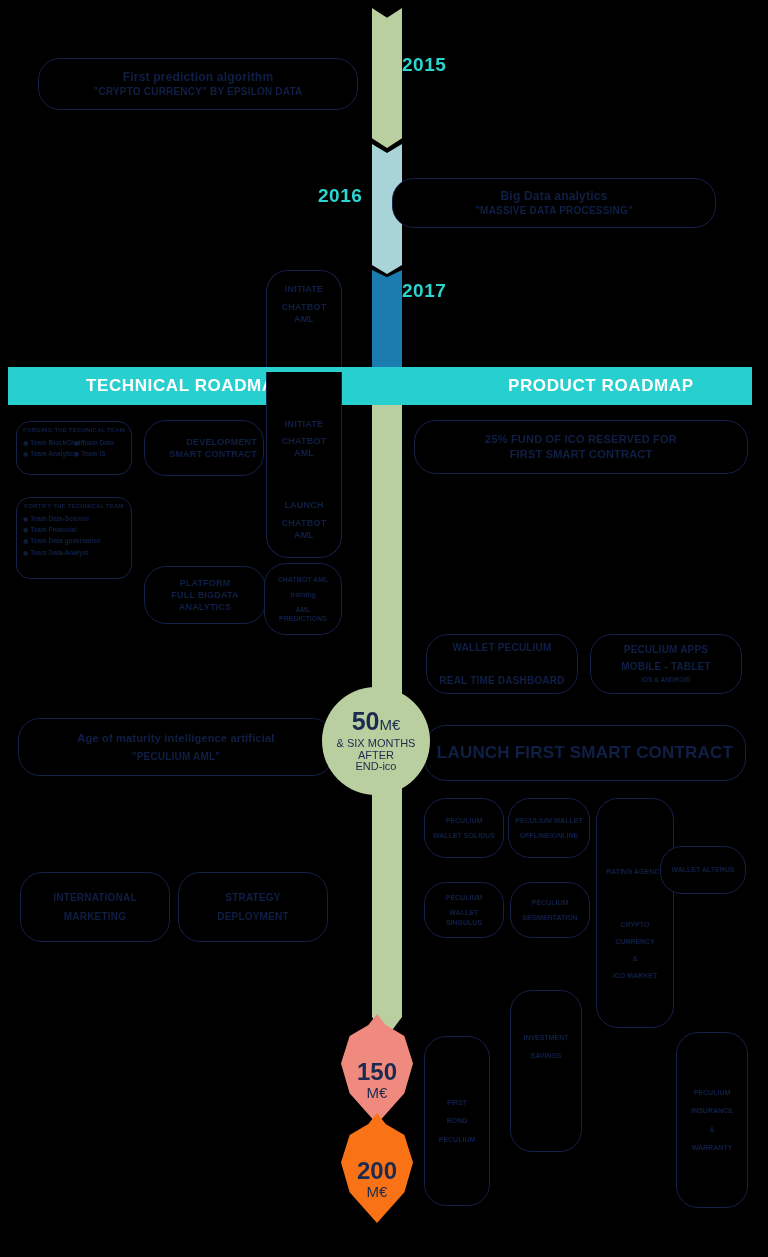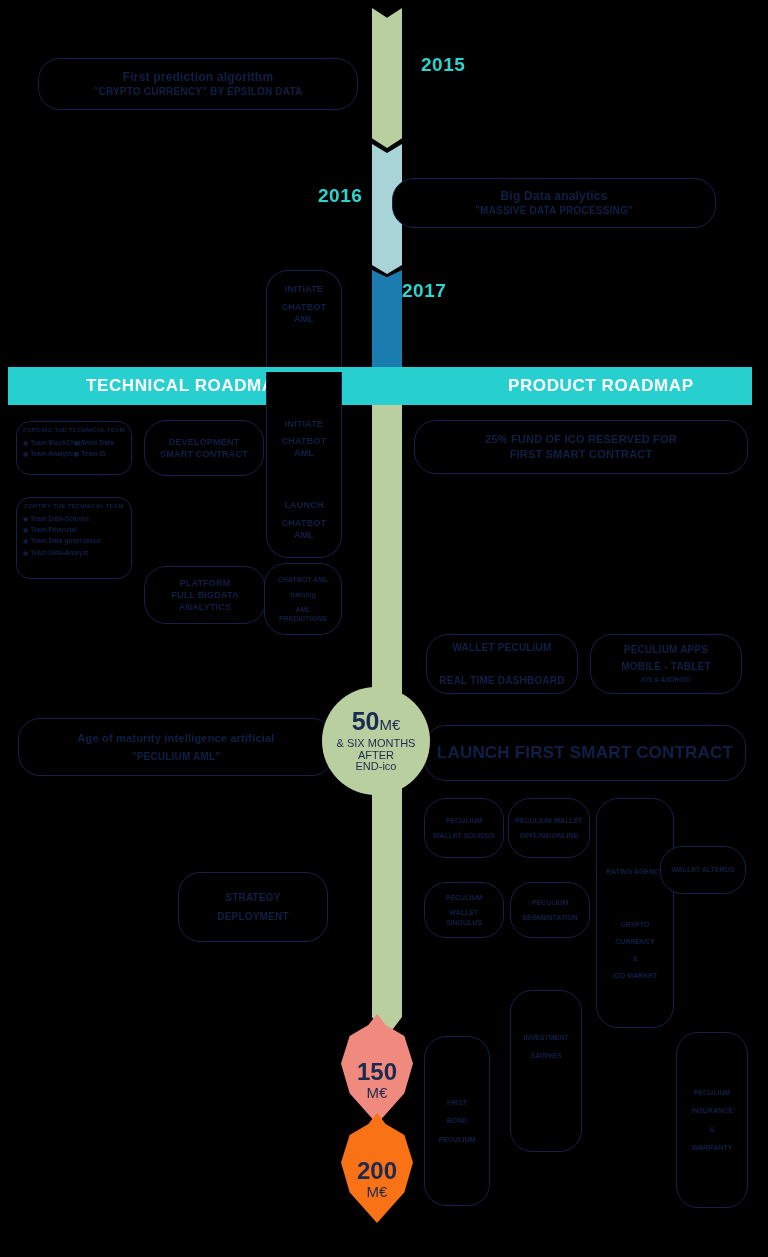--- a/index.html
+++ b/index.html
@@ -18,21 +18,21 @@
   .arrow.a2015{left:372px;top:8px;width:30px;height:140px;background:#b9cf9f;}
   .arrow.a2016{left:372px;top:144px;width:30px;height:130px;background:#a9d4d7;}
   .arrow.a2017{left:372px;top:270px;width:30px;height:105px;background:#1b7cb0;}
   .arrow.amain{left:372px;top:372px;width:30px;height:665px;background:#b9cf9f;
     clip-path:polygon(0% 0%, 100% 0%, 100% 97%, 50% 100%, 0% 97%);}
 
   .year{
     position:absolute;color:#2ad6cf;font-weight:bold;font-size:19px;
     letter-spacing:.5px;
   }
-  .y2015{left:402px;top:54px;padding-left:19px;}
+  .y2015{left:402px;top:54px;}
   .y2016{left:318px;top:185px;}
   .y2017{left:402px;top:280px;}
 
   
   .rmbar{
     position:absolute;top:367px;height:38px;background:#28cfcf;
     display:flex;align-items:center;justify-content:center;
     color:#ffffff;font-weight:bold;font-size:17px;letter-spacing:.6px;
   }
   .rmbar.left{left:8px;width:744px;}
@@ -141,21 +141,21 @@
   <div class="teambox" style="left:16px;top:497px;width:116px;height:82px;">
     <div class="hd">FORTIFY THE TECHNICAL TEAM</div>
     <ul>
       <li>Team Data-Science</li>
       <li>Team Financial</li>
       <li>Team Data governance</li>
       <li>Team Data-Analyst</li>
     </ul>
   </div>
 
-  <div class="node" style="left:144px;top:420px;width:120px;height:56px;">
+  <div class="node" style="left:144px;top:420px;width:120px;height:56px;align-items:flex-end;">
     <div class="t2">DEVELOPMENT</div>
     <div class="t2">SMART CONTRACT</div>
   </div>
 
   <div class="node" style="left:266px;top:372px;width:76px;height:186px;justify-content:flex-start;padding-top:46px;border-radius:0 0 22px 22px;border-top:none;">
     <div class="t2">INITIATE</div>
     <div class="t2" style="margin-top:5px;">CHATBOT AML</div>
     <div class="t2" style="margin-top:40px;">LAUNCH</div>
     <div class="t2" style="margin-top:5px;">CHATBOT AML</div>
   </div>
@@ -169,20 +169,24 @@
     <div class="t3" style="font-size:7px;">CHATBOT AML</div>
     <div class="t3" style="font-size:7px;margin-top:6px;">training</div>
     <div class="t3" style="font-size:7px;margin-top:6px;">AML PREDICTIONS</div>
   </div>
 
   <div class="node big" style="left:18px;top:718px;width:316px;height:58px;">
     <div class="t1" style="font-size:11px;">Age of maturity intelligence artificial</div>
     <div class="t2" style="margin-top:4px;">"PECULIUM AML"</div>
   </div>
 
+  <div class="node" style="left:20px;top:872px;width:150px;height:70px;">
+    <div class="t1">INTERNATIONAL</div>
+    <div class="t1" style="margin-top:6px;">MARKETING</div>
+  </div>
 
   <div class="node" style="left:178px;top:872px;width:150px;height:70px;">
     <div class="t1">STRATEGY</div>
     <div class="t1" style="margin-top:6px;">DEPLOYMENT</div>
   </div>
 
   <div class="node big" style="left:414px;top:420px;width:334px;height:54px;">
     <div class="t1" style="font-size:11px;">25% FUND OF ICO RESERVED FOR</div>
     <div class="t1" style="font-size:11px;">FIRST SMART CONTRACT</div>
   </div>

